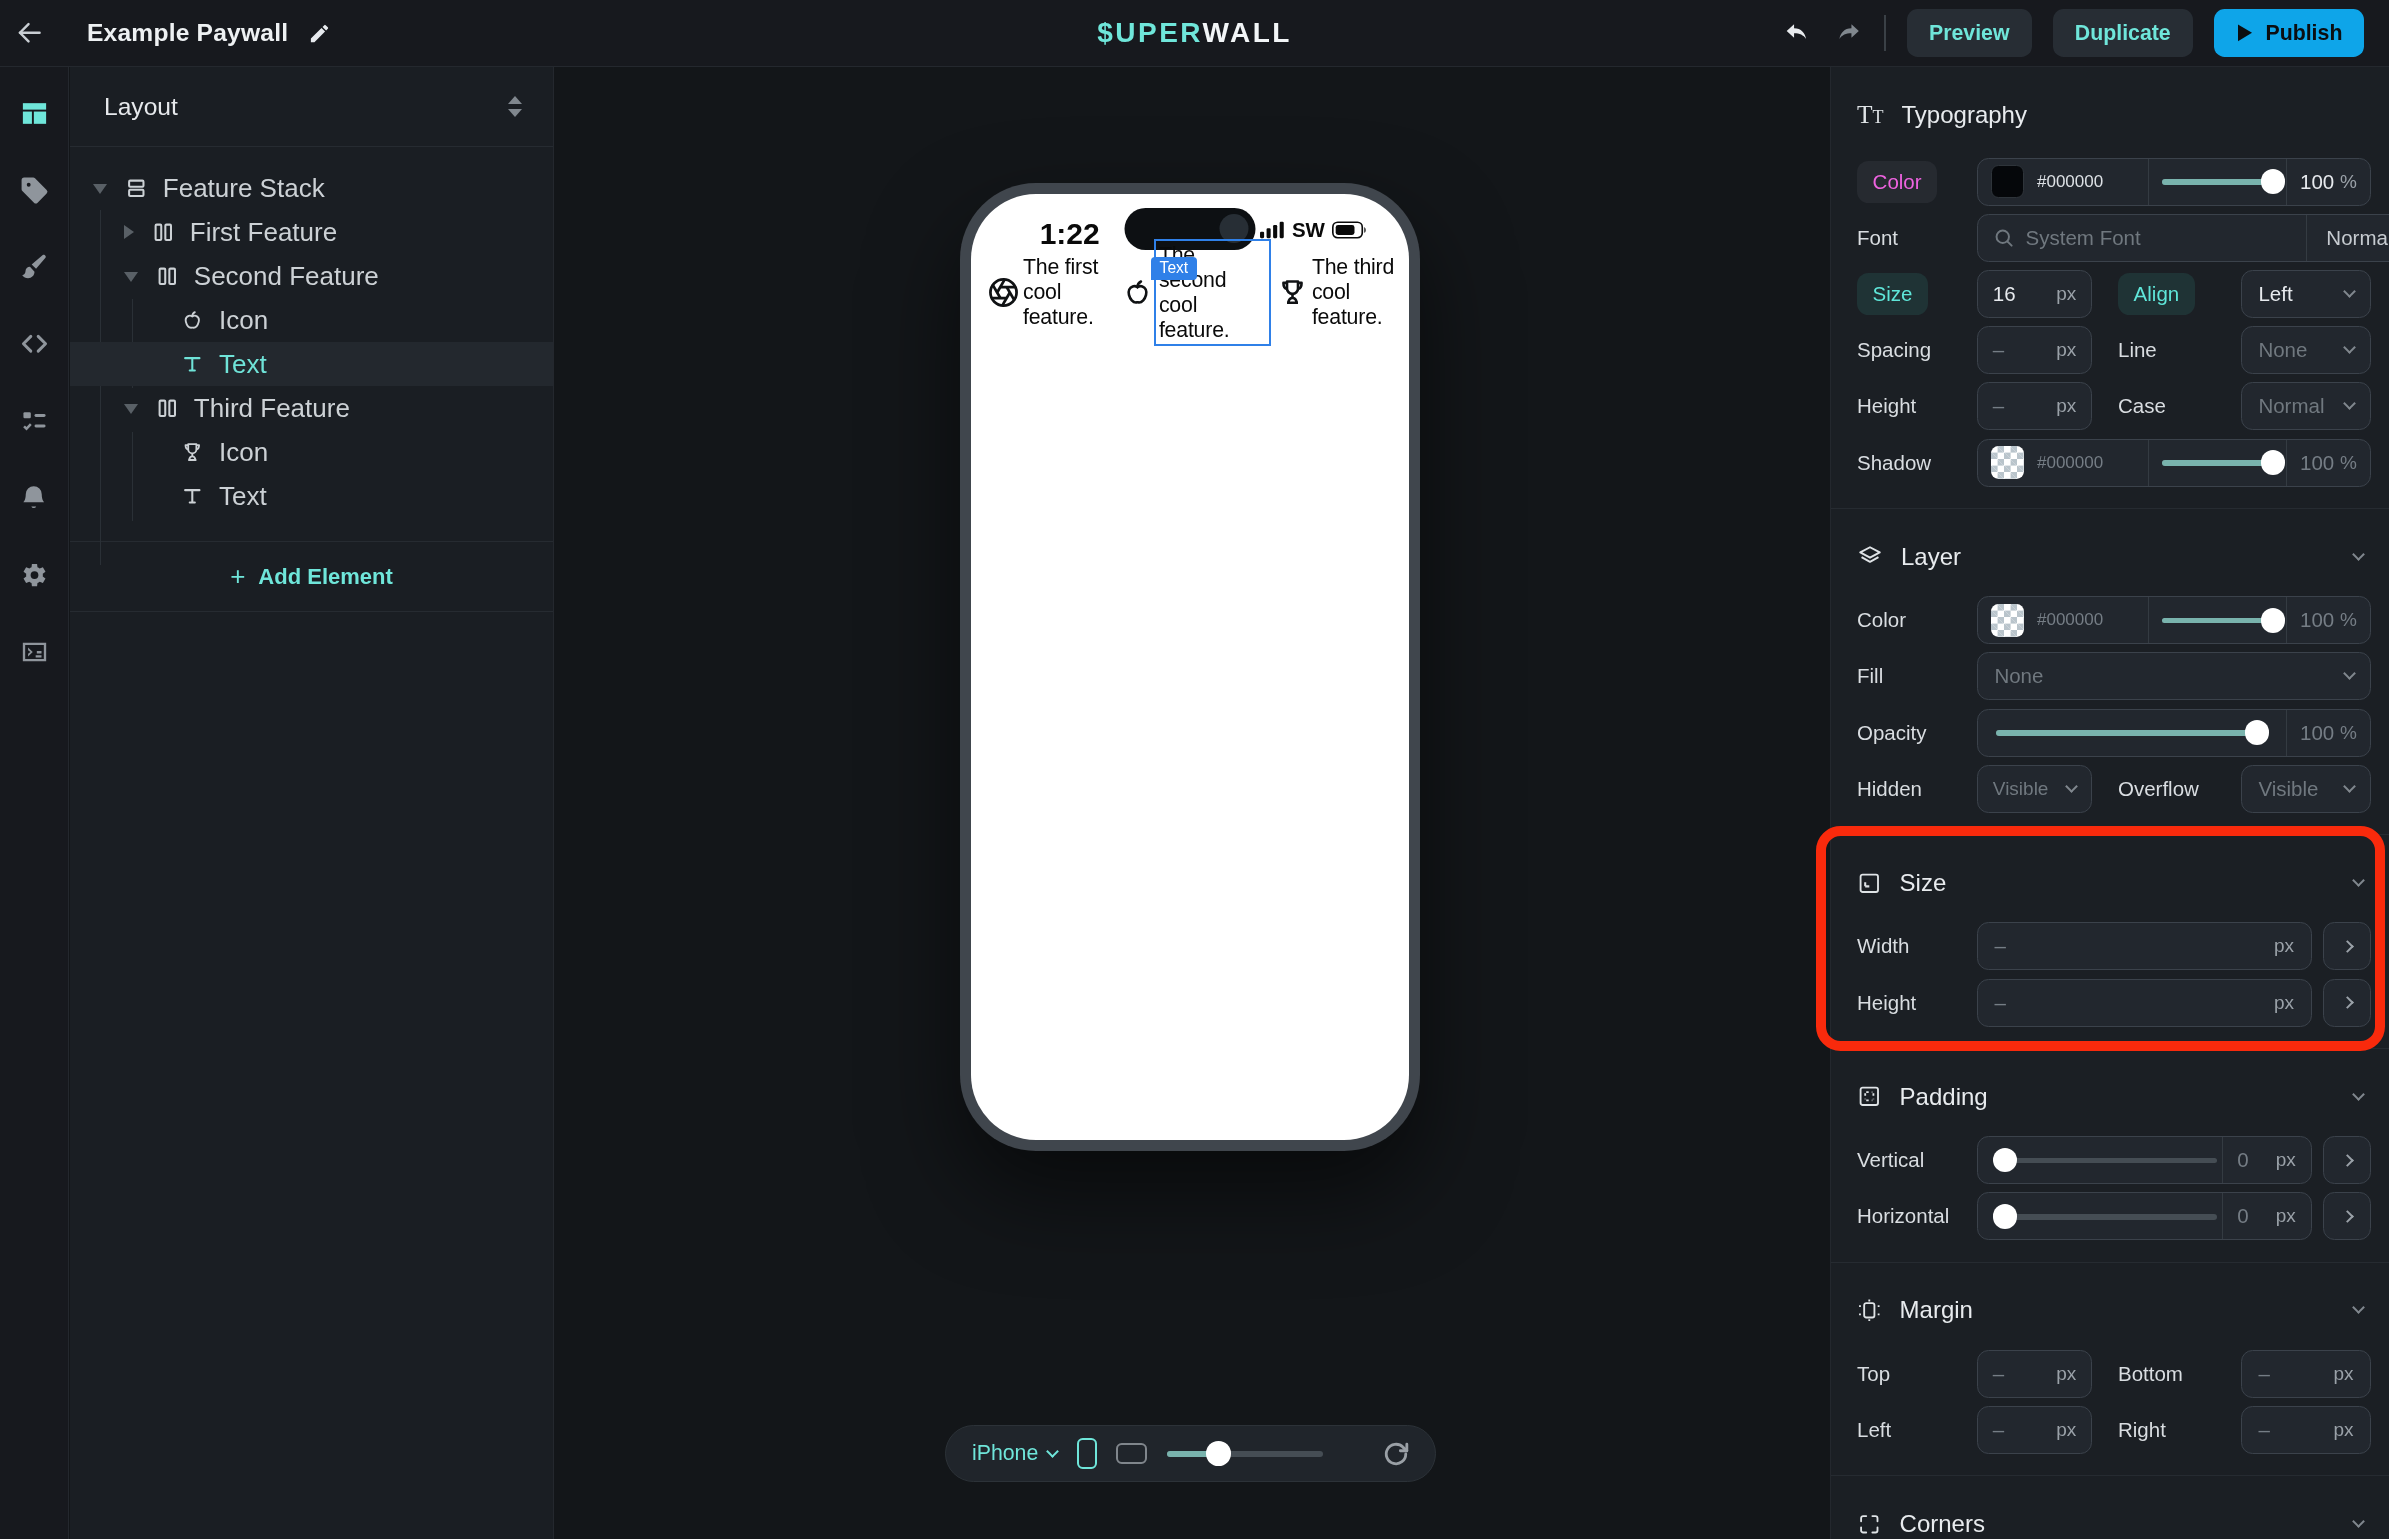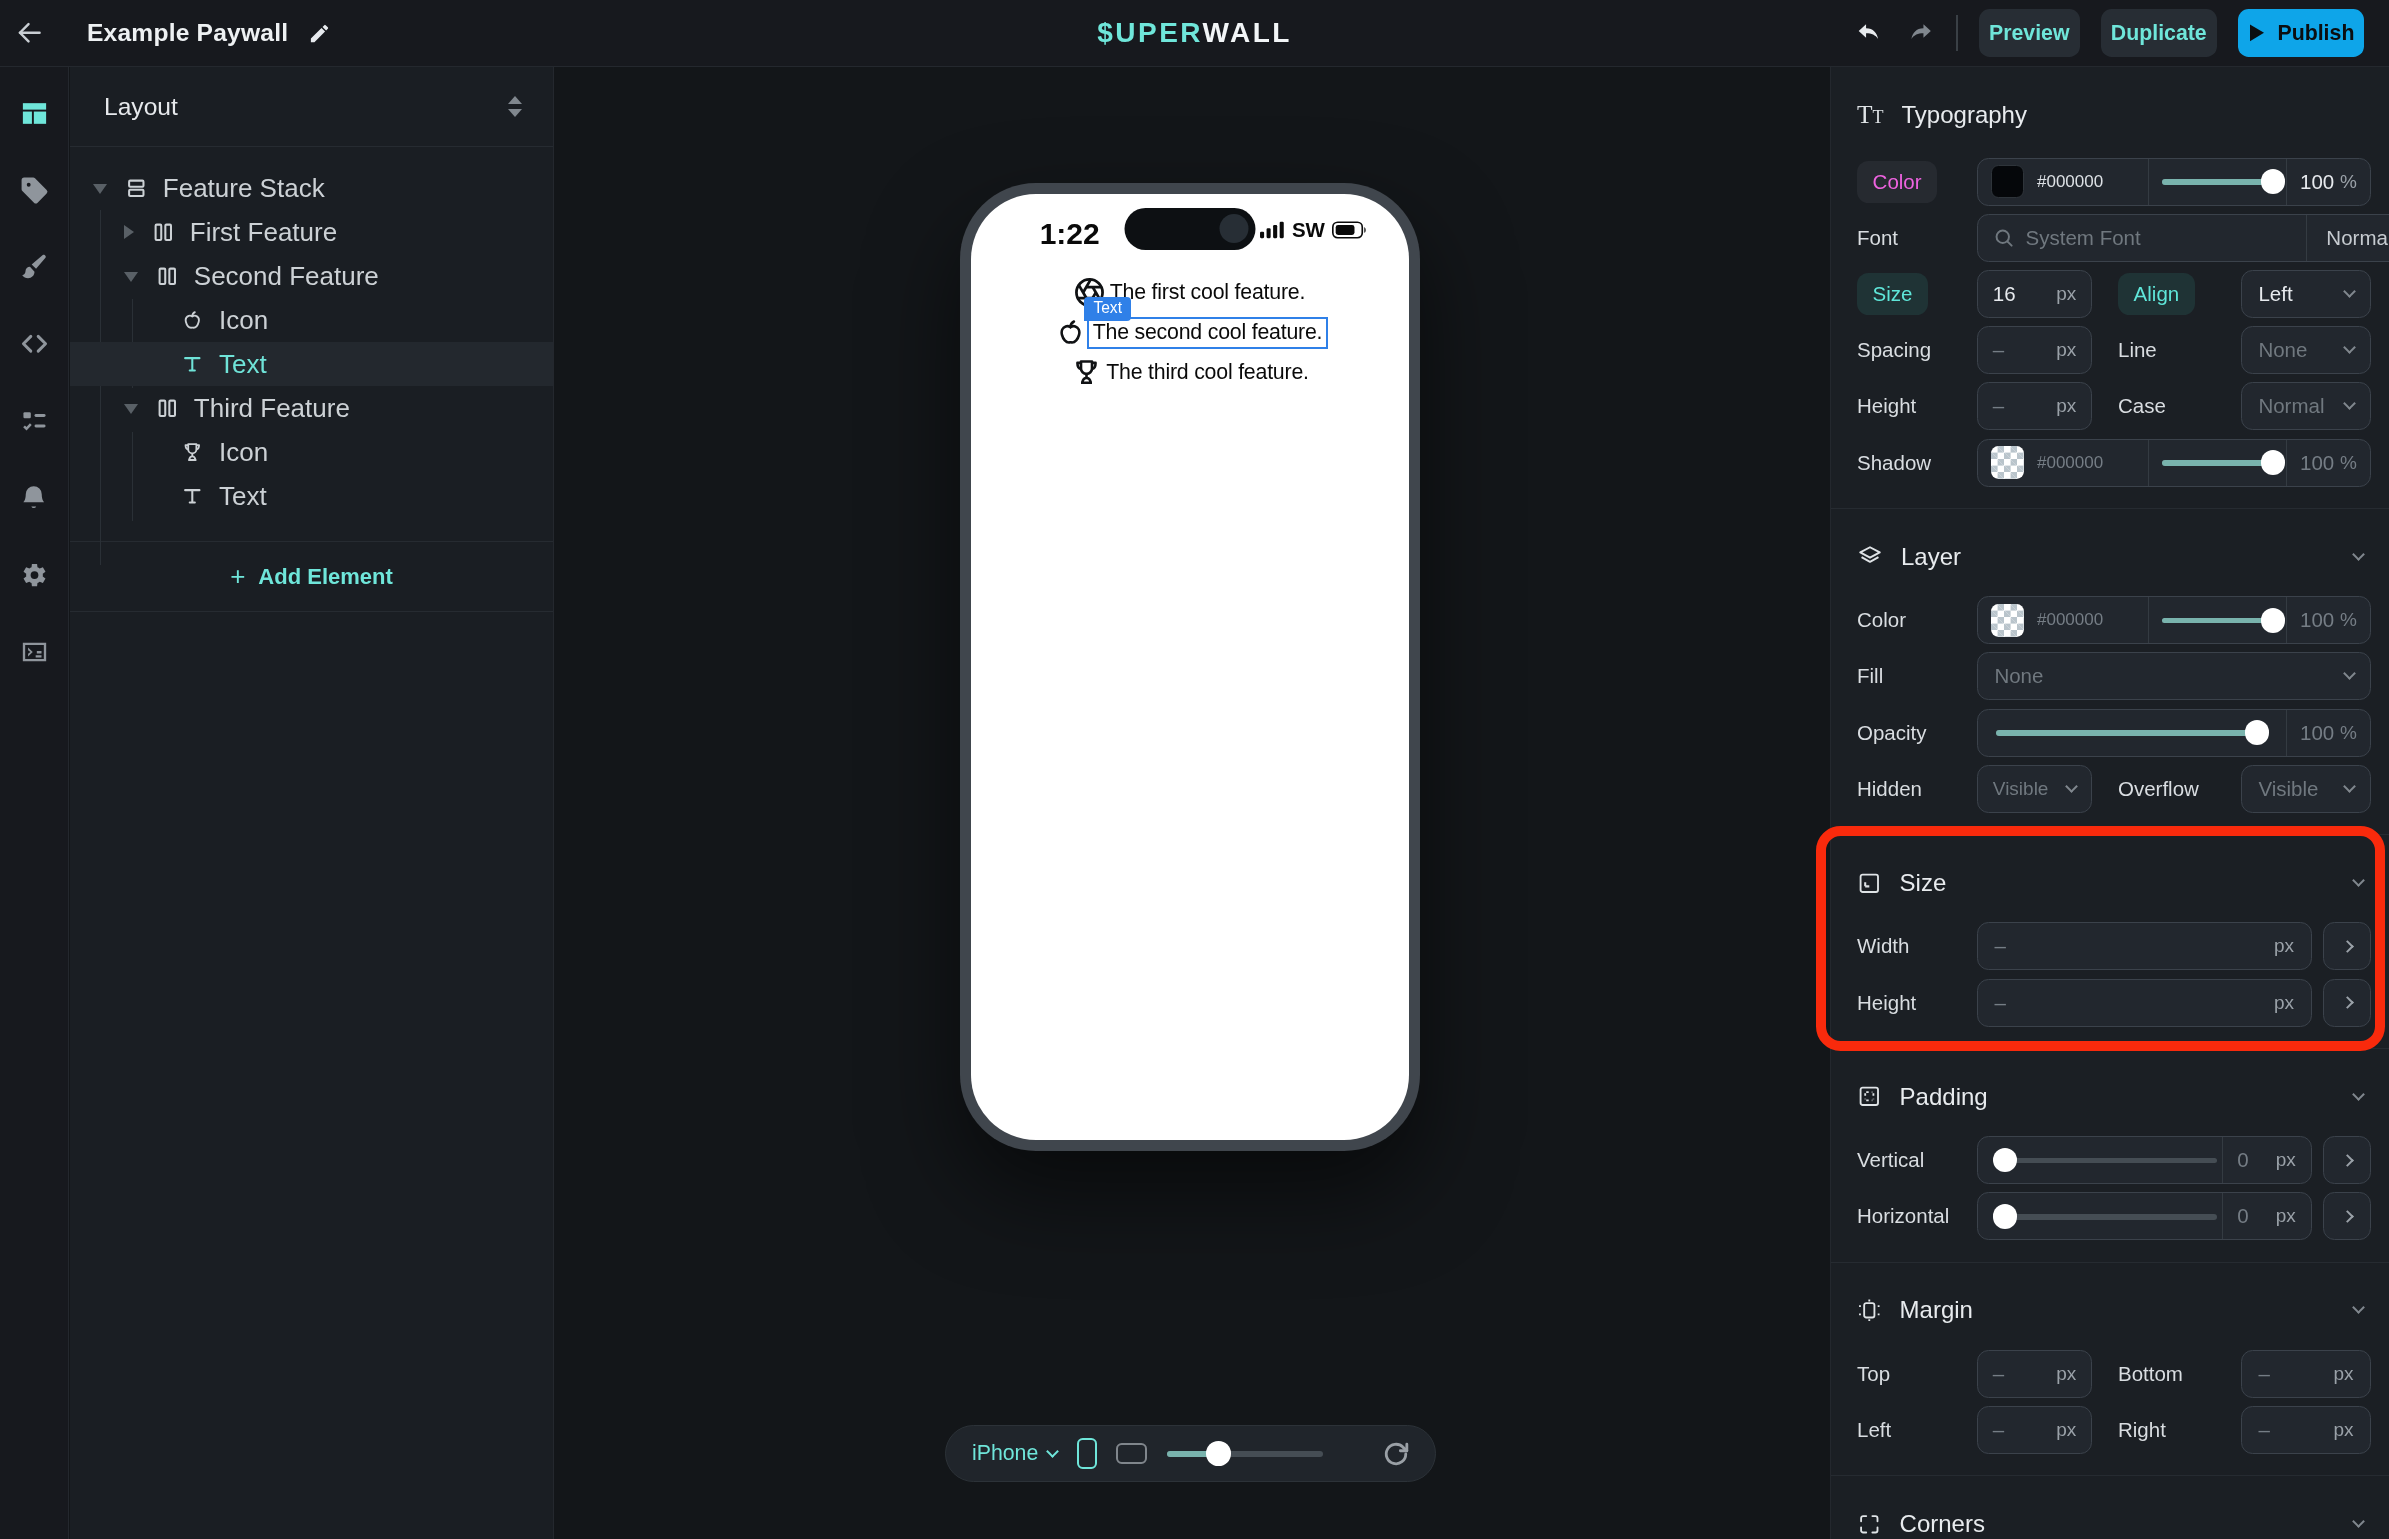--- a/index.html
+++ b/index.html
@@ -17,21 +17,21 @@
     padding-left:14.8px; color:#c9ced3; cursor:pointer; }
   .tb-title { font-size:24.6px; font-weight:700; color:#eef1f3; margin-left:18px; letter-spacing:0.2px; }
   .tb-pencil { margin-left:19.7px; color:#e7eaee; }
   .logo { position:absolute; left:50%; top:50%; transform:translate(-50%,-50%);
     font-size:28px; font-weight:800; letter-spacing:2.5px; }
   .logo-super { color:#6fe6da; } .logo-wall { color:#f2f5f7; }
   .tb-right { margin-left:auto; display:flex; align-items:center; gap:21.3px; padding-right:24.6px; }
   .histbtn { background:none; border:none; cursor:pointer; }
   .tb-divider { width:1.6px; height:36px; background:#3a4046; }
   .btn { height:48px; border:none; border-radius:10.7px; font-size:21.3px; font-weight:700;
-    padding:0 10px; cursor:pointer; display:flex; align-items:center; gap:11.5px; }
+    padding:0 22px; cursor:pointer; display:flex; align-items:center; gap:11.5px; }
   .btn.ghost { background:#272d34; color:#6fe6da; }
   .btn.primary { background:#0ea5e9; color:#0b0e11; }
 
   
   .rail { position:fixed; left:0; top:67px; bottom:0; width:69px; background:#17191e;
     border-right:0.8px solid #24282e; display:flex; flex-direction:column; align-items:center;
     padding-top:29.5px; gap:44px; z-index:20; }
   .rail-item { width:34px; height:33px; display:flex; align-items:center; justify-content:center;
     color:#8f959c; cursor:pointer; }
   .rail-item.active { color:#6fe6da; }
@@ -67,21 +67,21 @@
     background:#40464d; border-radius:76px; padding:10.7px;
     box-shadow:0 41px 90px rgba(0,0,0,.55); z-index:10; }
   .screen { width:100%; height:100%; background:#ffffff; border-radius:65px; position:relative;
     overflow:hidden; color:#0a0a0a; }
   .island { position:absolute; left:50%; top:14px; transform:translateX(-50%);
     width:131px; height:42px; background:#0d1013; border-radius:21.3px; }
   .cam { position:absolute; right:7.4px; top:6.6px; width:29px; height:29px; border-radius:50%; background:#272e35; }
   .stat-time { position:absolute; left:69px; top:23px; font-size:30px; font-weight:700; }
   .stat-right { position:absolute; right:41px; top:24.6px; display:flex; align-items:center; gap:7.4px; }
   .carrier { font-size:20.5px; font-weight:700; }
-  .features { position:absolute; left:2px; right:0; top:81px; display:flex; flex-direction:column;
+  .features { position:absolute; left:16px; right:0; top:81px; display:flex; 
     align-items:center; gap:4.1px; }
   .feat { display:flex; align-items:center; height:36px; cursor:pointer; }
   .feat .ficon { width:33px; height:33px; color:#101214; flex:none; }
   .feat .ftext { font-size:21.3px; letter-spacing:-0.2px; padding:1.6px 3.3px; }
   .feat.selected { position:relative; }
   .feat.selected .ftext { border:2.5px solid #2f80e8; }
   .feat-badge { position:absolute; left:30px; top:-18px; background:#2f80e8; color:#fff;
     font-size:15.6px; padding:2.5px 9px 3.3px; border-radius:4.1px 4.1px 4.1px 0; }
 
   

